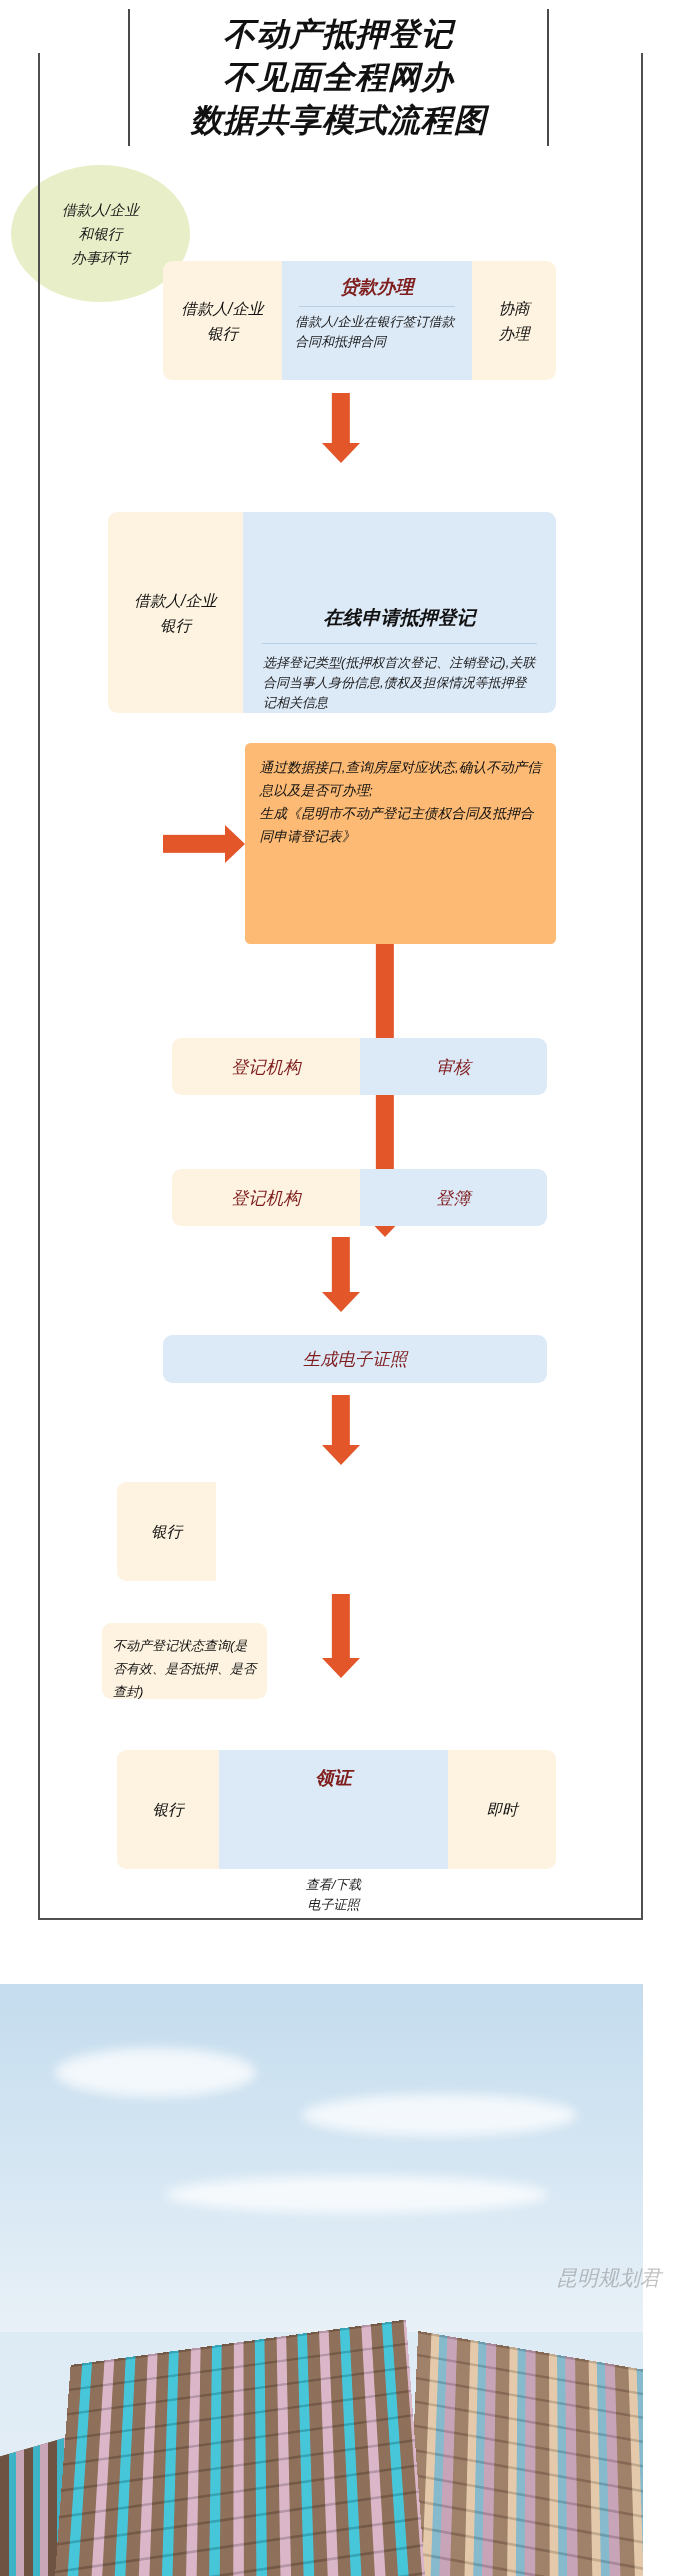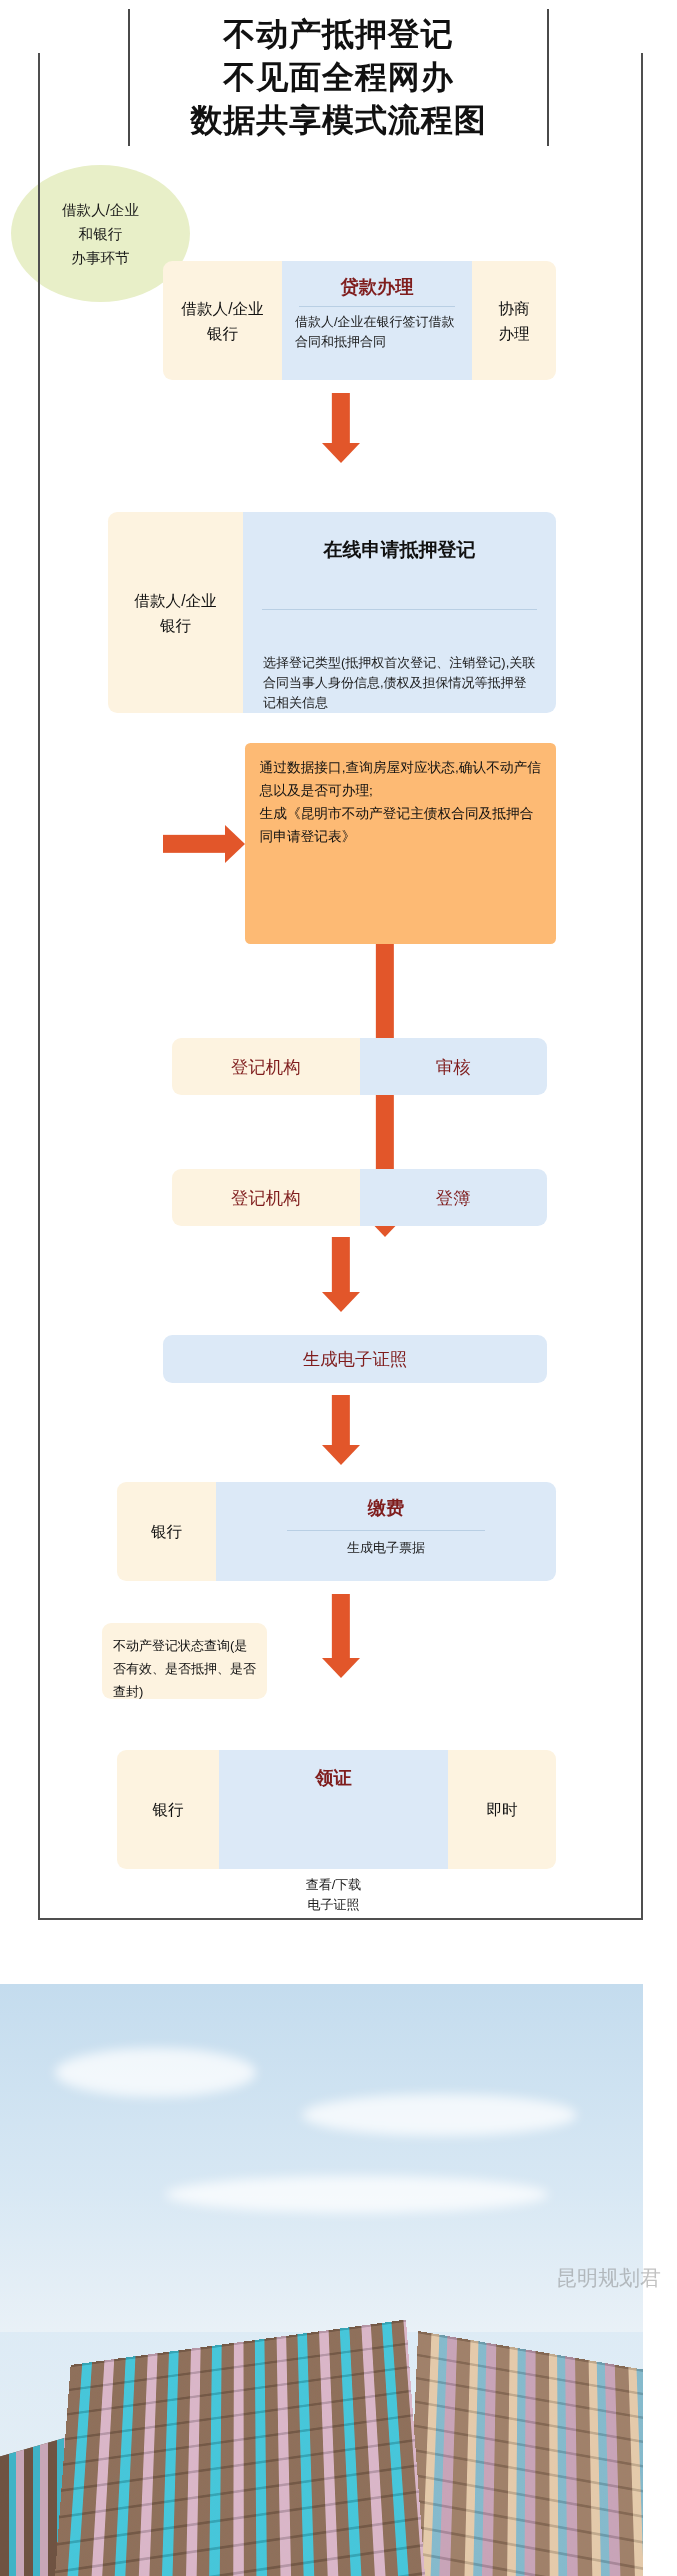--- a/index.html
+++ b/index.html
@@ -8,20 +8,21 @@
     background:#ffffff;
     font-family:"Liberation Sans","DejaVu Sans",sans-serif;
     -webkit-font-smoothing:antialiased;
   }
   #page{
     position:relative;
     width:677px;
     height:2576px;
     overflow:hidden;
     background:#ffffff;
+    font-style:italic;
   }
 
   
   .title-wrap{
     position:absolute;
     left:119px; top:13px;
     width:439px;
     text-align:center;
     z-index:6;
   }
@@ -324,21 +325,21 @@
   <div class="arrow-down" style="left:322px;top:393px;width:38px;height:70px;">
     <div class="stem" style="height:51px;"></div>
     <div class="head"></div>
   </div>
 
   <div class="row" style="left:108px;top:512px;width:448px;height:201px;">
     <div class="cell cell-cream rnd-l" style="width:135px;">
       <div class="t-actor" style="white-space:pre-line;">借款人/企业
 银行</div>
     </div>
-    <div class="cell cell-blue rnd-r" style="width:313px;justify-content:space-between;padding-top:24px;">
+    <div class="cell cell-blue rnd-r" style="width:313px;justify-content:flex-end;padding-top:24px;">
       <div class="t-head-lg">在线申请抵押登记</div>
       <div class="sep" style="width:88%;margin-top:11px;margin-bottom:9.2px;"></div>
       <div class="t-body" style="padding:0 20px;">选择登记类型(抵押权首次登记、注销登记),关联合同当事人身份信息,债权及担保情况等抵押登记相关信息</div>
     </div>
   </div>
 
   <div class="note-green" style="left:245px;top:743px;width:311px;height:201px;">
     <div class="txt" style="white-space:pre-line;">通过数据接口,查询房屋对应状态,确认不动产信息以及是否可办理;
 生成《昆明市不动产登记主债权合同及抵押合同申请登记表》</div>
   </div>
@@ -383,25 +384,20 @@
   </div>
 
   <div class="arrow-down" style="left:322px;top:1395px;width:38px;height:70px;">
     <div class="stem" style="height:51px;"></div>
     <div class="head"></div>
   </div>
 
   <div class="row" style="left:117px;top:1482px;width:439px;height:99px;">
     <div class="cell cell-cream rnd-l" style="width:99px;">
       <div class="t-actor">银行</div>
-    </div>
-    <div class="cell cell-blue rnd-r" style="width:340px;justify-content:flex-start;padding-top:13px;">
-      <div class="t-head">缴费</div>
-      <div class="sep" style="width:58%;margin-top:9.2px;margin-bottom:7.3px;"></div>
-      <div class="t-sub">生成电子票据</div>
     </div>
   </div>
 
   <div class="arrow-down" style="left:322px;top:1594px;width:38px;height:84px;">
     <div class="stem" style="height:64px;"></div>
     <div class="head"></div>
   </div>
 
   <div class="note-cream" style="left:102px;top:1623px;width:165px;height:76px;">
     <div class="txt">不动产登记状态查询(是否有效、是否抵押、是否查封)</div>

